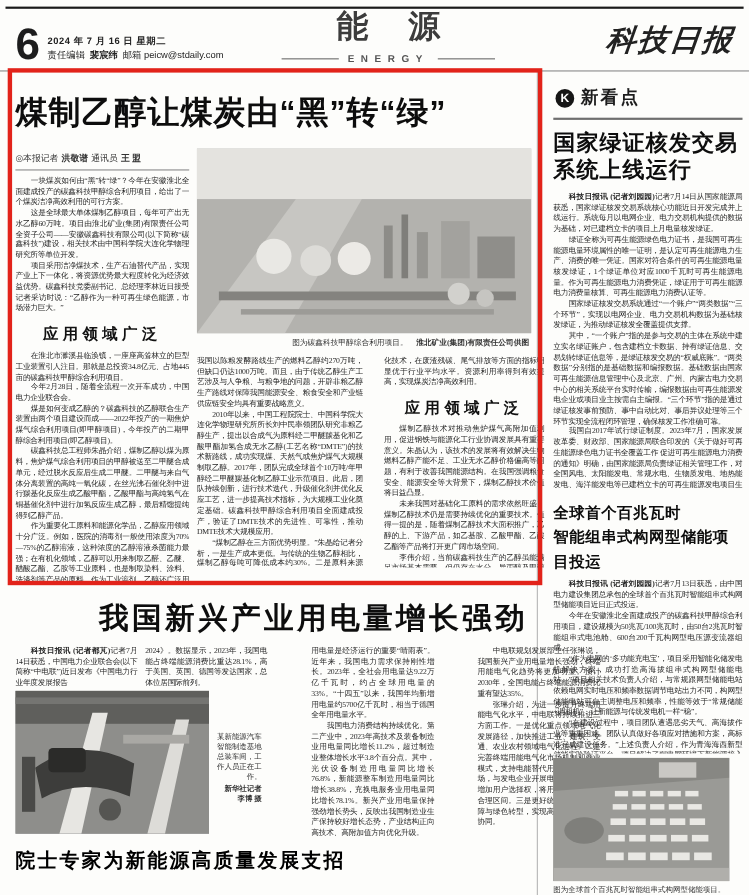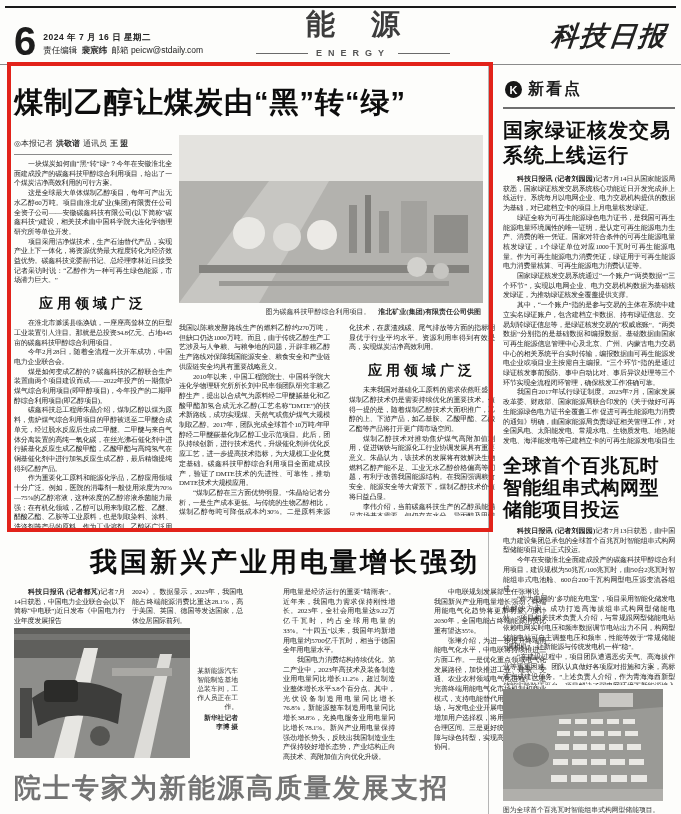--- a/index.html
+++ b/index.html
@@ -60,27 +60,27 @@
   .p-leftgroup{width:230px;flex:none;}
   .p-row1{display:flex;gap:7px;height:36px;overflow:hidden;}
   .p-row1 .cell{width:111px;}
   .p-row2{display:flex;margin-top:4px;}
   .p-photo{width:176px;height:130px;display:block;background:#9a9a97;flex:none;}
   .p-cap{width:48px;font-size:6.8px;line-height:9px;color:#333;text-align:right;padding:38px 0 0 6px;box-sizing:border-box;}
   .p-cap b{display:block;margin-top:2px;}
   .p-col{width:112px;flex:none;margin-left:32px;}
   .p-col .colbody{height:172px;}
   
-  .e-headline{font-family:"Liberation Sans",sans-serif;font-weight:900;font-size:27px;letter-spacing:2px;margin:10px 0 8px 0;color:#737373;white-space:nowrap;}
+  .e-headline{font-family:"Liberation Sans",sans-serif;font-weight:900;font-size:18px;letter-spacing:2px;margin:10px 0 8px 0;color:#000000;white-space:nowrap;}
   
   .badge-row{display:flex;align-items:center;gap:6px;border-bottom:2px solid #6f6f6f;padding:6px 0 7px 2px;}
   .badge-icon{width:17px;height:17px;border-radius:50%;background:#161616;color:#fff;font-family:"Liberation Sans",sans-serif;font-weight:bold;font-size:11px;display:flex;align-items:center;justify-content:center;}
   .badge-label{font-family:"Liberation Sans",sans-serif;font-weight:900;font-size:16px;letter-spacing:2px;}
   .s-h1{font-family:"Liberation Sans",sans-serif;font-weight:900;font-size:20px;line-height:25px;letter-spacing:1px;margin:9px 0 7px 0;color:#0d0d0d;}
-  .s-h2{font-family:"Liberation Sans",sans-serif;font-weight:900;font-size:19px;line-height:22px;letter-spacing:.5px;margin:10px 0 6px 0;color:#0d0d0d;}
+  .s-h2{font-family:"Liberation Sans",sans-serif;font-weight:900;font-size:14px;line-height:22px;letter-spacing:.5px;margin:10px 0 6px 0;color:#0d0d0d;}
   .s-body1{height:270px;overflow:hidden;}
   .s-body2{height:158px;overflow:hidden;}
   .s-photo{width:160px;height:112px;display:block;background:#8f8f8c;margin-top:4px;}
   .s-caption{font-size:6.8px;line-height:9.5px;color:#333;padding:4px 0 0 0;}
   .s-caption .cap-text{display:block;text-align:left;}
 </style>
 </head>
 <body>
 
 <div class="top-rule"></div>
@@ -166,22 +166,22 @@
               <div class="colbody">
                 <p class="para noind">我国以陈粮发酵路线生产的燃料乙醇约270万吨，但缺口仍达1000万吨。而且，由于传统乙醇生产工艺涉及与人争粮、与粮争地的问题，开辟非粮乙醇生产路线对保障我国能源安全、粮食安全和产业链供应链安全均具有重要战略意义。</p>
                 <p class="para">2010年以来，中国工程院院士、中国科学院大连化学物理研究所所长刘中民率领团队研究非粮乙醇生产，提出以合成气为原料经二甲醚羰基化和乙酸甲酯加氢合成无水乙醇(工艺名称“DMTE”)的技术新路线，成功实现煤、天然气或焦炉煤气大规模制取乙醇。2017年，团队完成全球首个10万吨/年甲醇经二甲醚羰基化制乙醇工业示范项目。此后，团队持续创新，进行技术迭代，升级催化剂并优化反应工艺，进一步提高技术指标，为大规模工业化奠定基础。碳鑫科技甲醇综合利用项目全面建成投产，验证了DMTE技术的先进性、可靠性，推动DMTE技术大规模应用。</p>
                 <p class="para">“煤制乙醇在三方面优势明显。”朱晶给记者分析，一是生产成本更低。与传统的生物乙醇相比，煤制乙醇每吨可降低成本约30%。二是原料来源广。我国煤炭资源储量丰富，分布面积广，煤种齐全，可为乙醇提取提供充足的原料保障。三是生产过程绿色环保。例如，碳鑫科技采用的核心设备“神宁炉”碳转化率达98.5%以上，高于其他气</p>
               </div>
             </div>
             <div class="m-col3">
               <div class="colbody">
                 <p class="para noind">化技术，在废渣残碳、尾气排放等方面的指标明显优于行业平均水平。资源利用率得到有效提高，实现煤炭洁净高效利用。</p>
                 <h4 class="subhead">应用领域广泛</h4>
+                <p class="para">煤制乙醇技术对推动焦炉煤气高附加值利用，促进钢铁与能源化工行业协调发展具有重要意义。朱晶认为，该技术的发展将有效解决生物燃料乙醇产能不足、工业无水乙醇价格偏高等问题，有利于改善我国能源结构。在我国强调粮食安全、能源安全等大背景下，煤制乙醇技术价值将日益凸显。</p>
                 <p class="para">未来我国对基础化工原料的需求依然旺盛，煤制乙醇技术仍是需要持续优化的重要技术。值得一提的是，随着煤制乙醇技术大面积推广，乙醇的上、下游产品，如乙基胺、乙酸甲酯、乙酸乙酯等产品将打开更广阔市场空间。</p>
-                <p class="para">煤制乙醇技术对推动焦炉煤气高附加值利用，促进钢铁与能源化工行业协调发展具有重要意义。朱晶认为，该技术的发展将有效解决生物燃料乙醇产能不足、工业无水乙醇价格偏高等问题，有利于改善我国能源结构。在我国强调粮食安全、能源安全等大背景下，煤制乙醇技术价值将日益凸显。</p>
                 <p class="para">李伟介绍，当前碳鑫科技生产的乙醇虽能满足市场基本需要，但仍存在水分、异丙醇及甲醇等杂质含量偏高现象，产品指标无法满足部分客户需求。“未来，公司将加大与中国科学院大连化学物理研究所等科研机构的合作力度，进一步加快推动技术改造，提升产品品质。”李伟说。</p>
               </div>
             </div>
           </div>
         </div>
       </div>
     </div>
 
     <div>
       <div class="p-headline">我国新兴产业用电量增长强劲</div>

